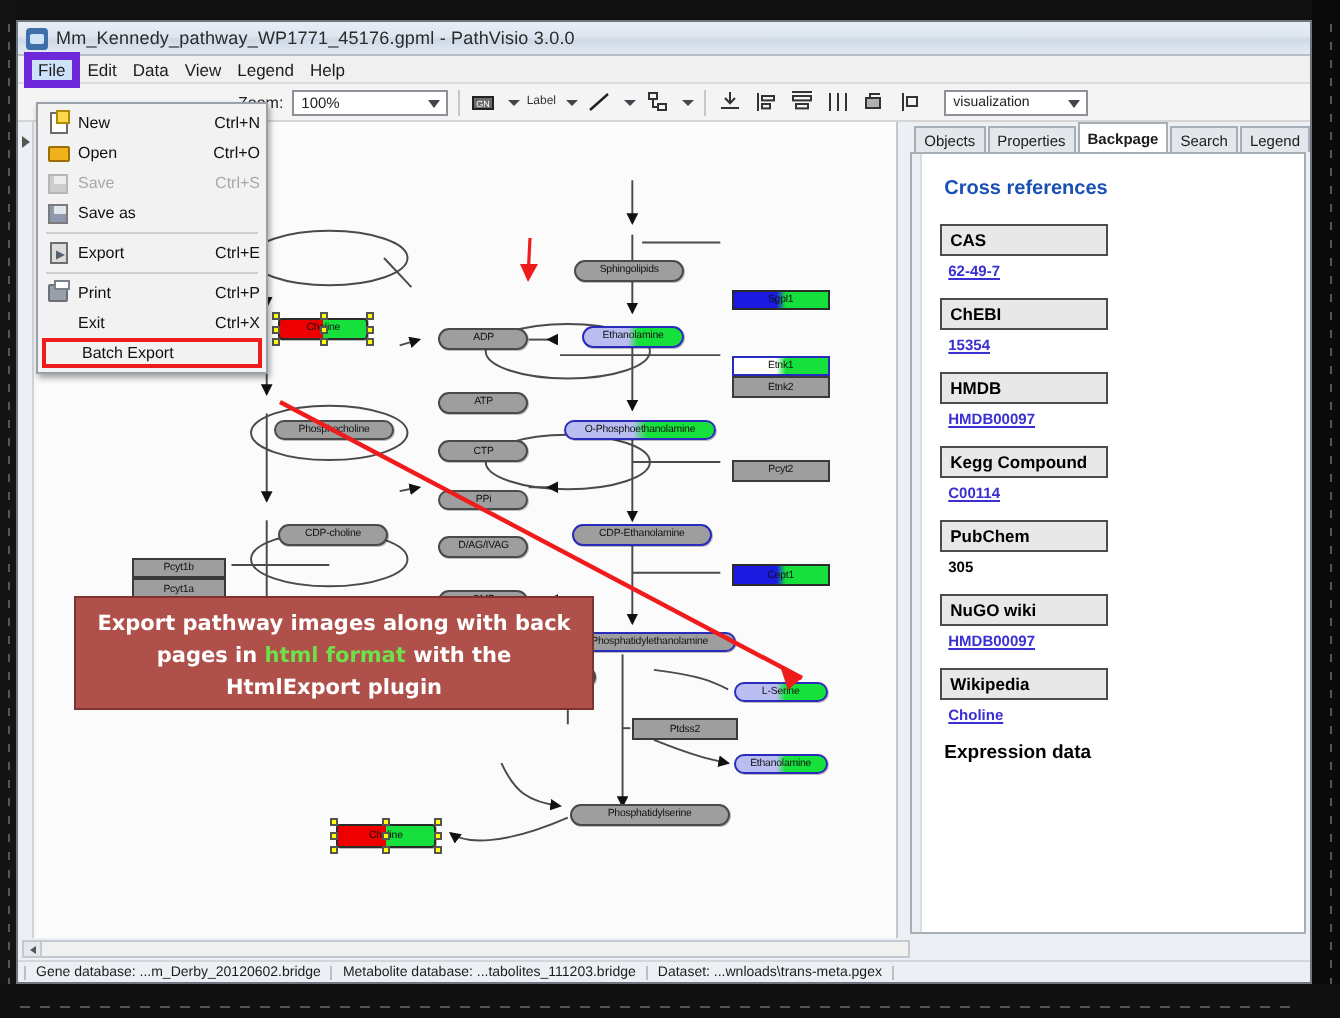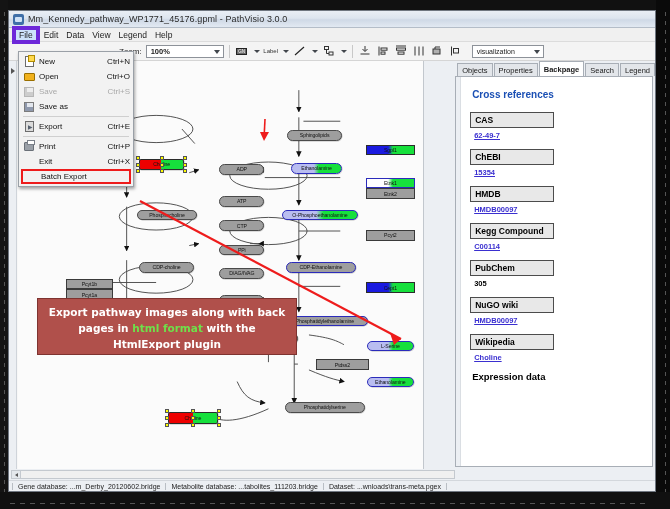--- a/index.html
+++ b/index.html
@@ -78,21 +78,21 @@
     height:19px; flex:0 0 19px;
     background:#f4f4f4;
     border-bottom:1px solid #d5d5d5;
     display:flex; align-items:center; padding-left:110px; gap:4px;
     position:relative;
   }
   .tb-label { font-size:8px; color:#1c1c1c; }
   .tb-combo {
     height:13px; width:78px; background:#fff; border:1px solid #8d9299;
     font-size:7.5px; color:#222; display:flex; align-items:center;
-    padding-left:4px; position:relative;font-weight:bold;
+    padding-left:4px; position:relative;
   }
   .tb-combo .arr {
     position:absolute; right:3px; top:4px;
     border-left:3px solid transparent; border-right:3px solid transparent;
     border-top:4px solid #41464c;
   }
   .tb-btn {
     width:14px; height:14px; display:flex; align-items:center; justify-content:center;
     font-size:8px; color:#2a2a2a; position:relative;
   }
@@ -131,21 +131,20 @@
     content:""; position:absolute; left:2px; top:7px;
     border-top:3px solid transparent; border-bottom:3px solid transparent;
     border-left:4px solid #555;
   }
   .canvas { position:absolute; left:9px; top:0; right:0; bottom:0; background:#fbfbfb; }
 
   
   .sidebar {
     flex:0 0 204px; background:#eceff3; display:flex; flex-direction:column;
     position:relative;
-    padding-left:25px;
   }
   .sb-tabs {
     height:15px; flex:0 0 15px; display:flex; align-items:flex-end;
     padding-left:8px; background:#eceff3; gap:1px;
   }
   .sb-tab {
     font-size:7.5px; color:#1b1b1b; padding:1px 4px 1px 4px; height:13px;
     background:#e3e6ea; border:1px solid #a8aeb6; border-bottom:none;
     display:flex; align-items:center; white-space:nowrap;
   }

